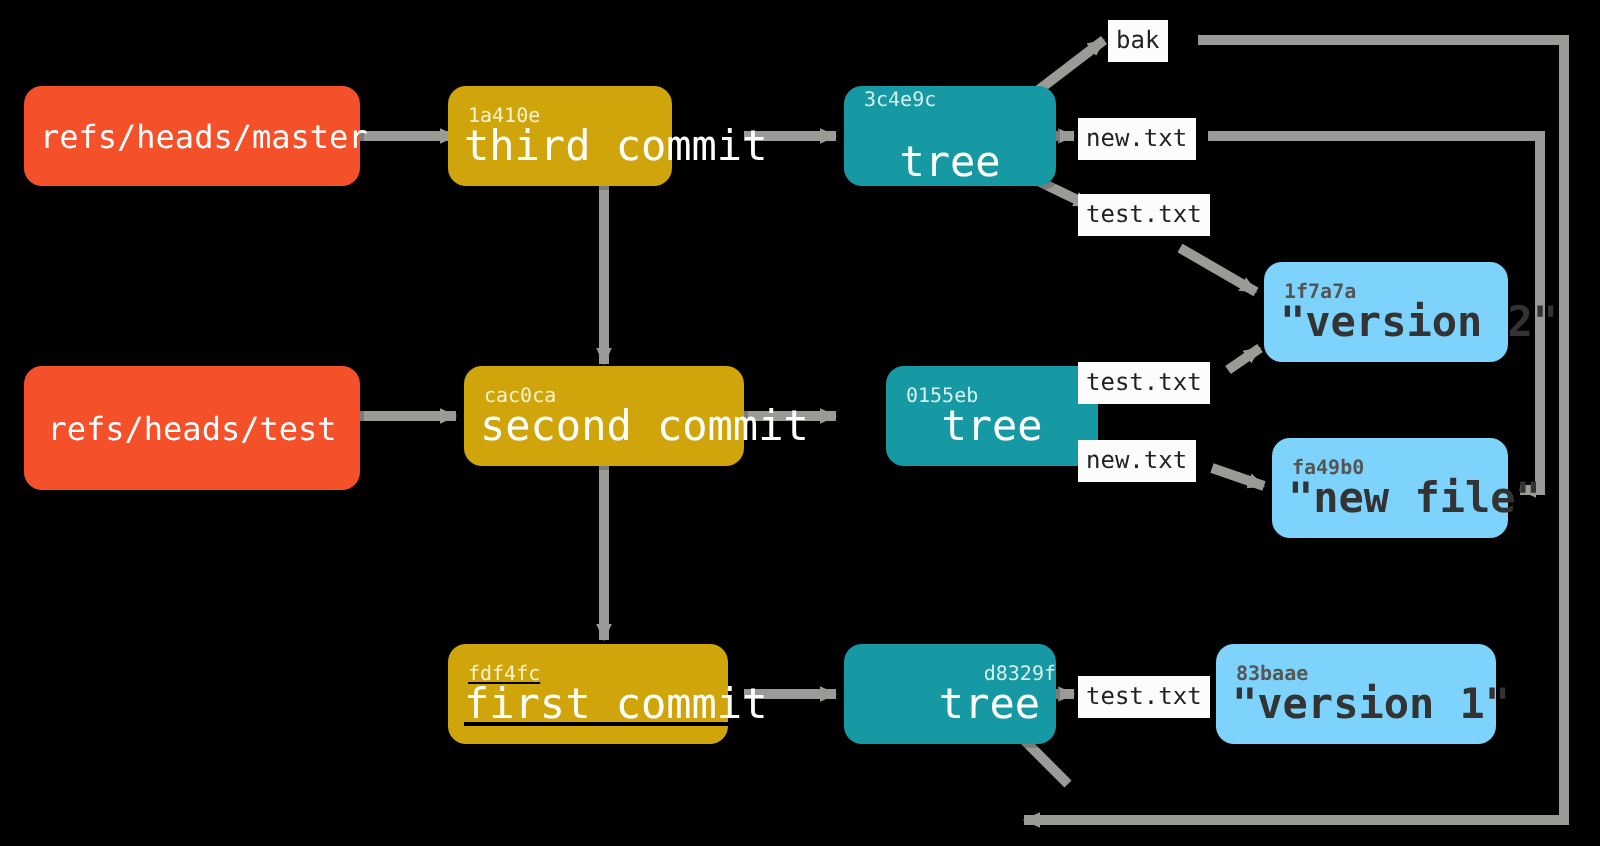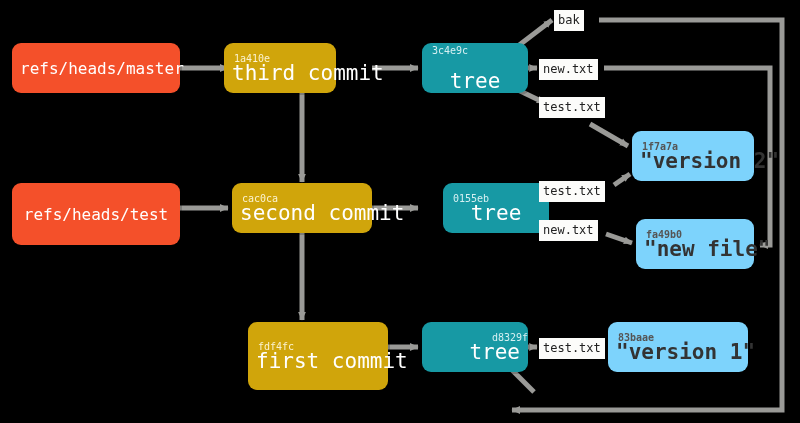--- a/index.html
+++ b/index.html
@@ -145,21 +145,21 @@
   <div class="node commit" style="left:224px; top:43px; width:112px; height:50px;">
     <div class="hash">1a410e</div>
     <div class="label">third commit</div>
   </div>
 
   <div class="node commit" style="left:232px; top:183px; width:140px; height:50px;">
     <div class="hash">cac0ca</div>
     <div class="label">second commit</div>
   </div>
 
-  <div class="node commit" style="left:248px; top:322px; width:140px; height:68px;">
+  <div class="node commit" style="left:224px; top:322px; width:140px; height:50px;text-decoration:underline;">
     <div class="hash">fdf4fc</div>
     <div class="label">first commit</div>
   </div>
 
   <div class="node tree" style="left:422px; top:43px; width:106px; height:50px;gap:16px;">
     <div class="hash">3c4e9c</div>
     <div class="label">tree</div>
   </div>
 
   <div class="node tree" style="left:422px; top:183px; width:106px; height:50px;margin-left:21px;">

